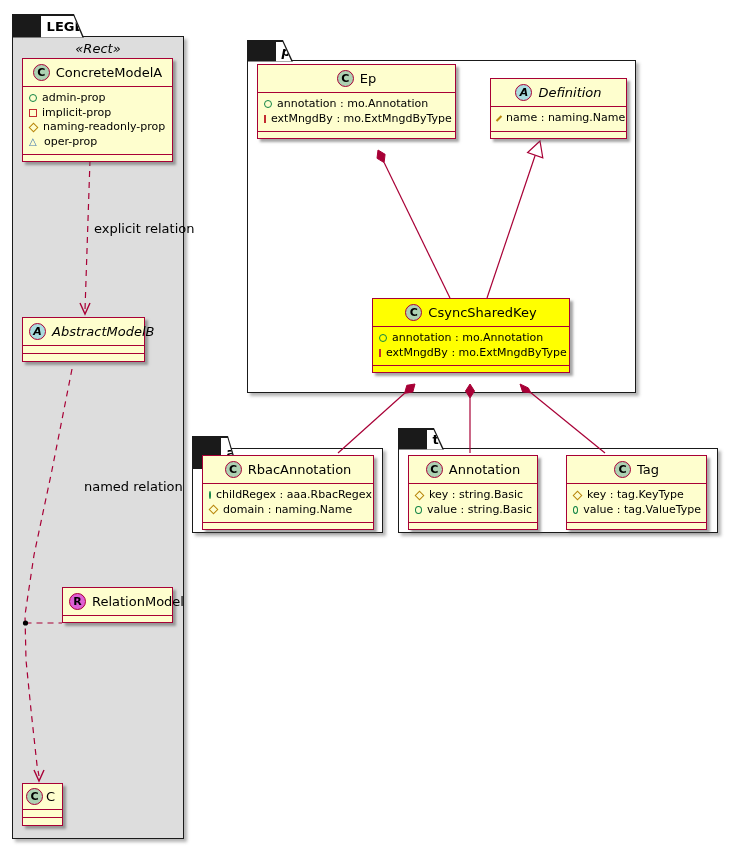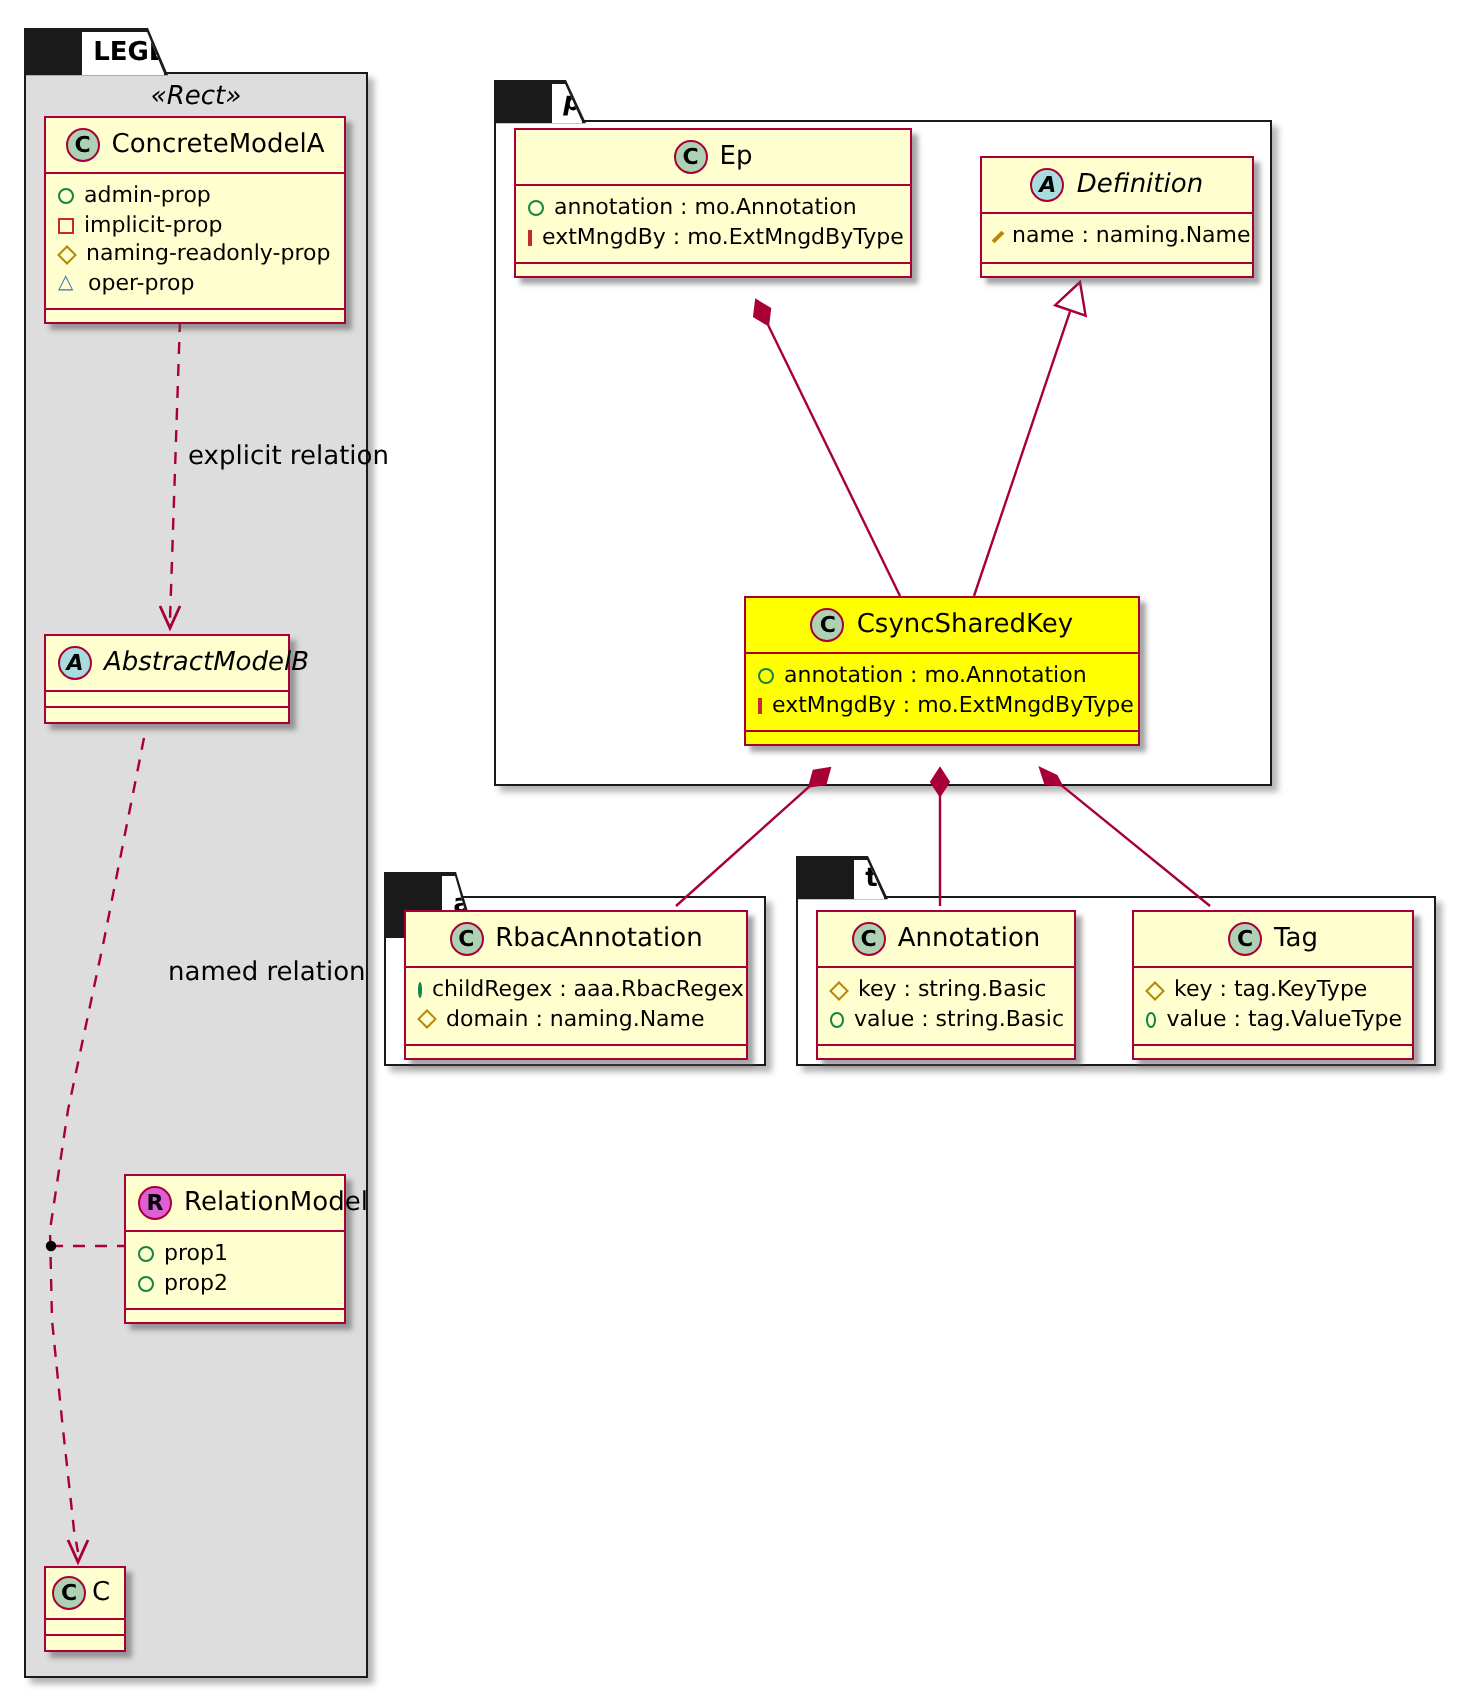--- a/index.html
+++ b/index.html
@@ -145,30 +145,20 @@
     </div>
     <div class="cls-foot2"></div>
     <div class="cls-foot3"></div>
   </div>
 
   <div class="cls" style="left:62px;top:587px;width:111px;">
     <div class="cls-head" style="justify-content:flex-start;">
       <span class="spot spot-r">R</span>
       <span class="cls-name">RelationModel</span>
     </div>
-    <div class="cls-attrs">
-      <div class="attr">
-        <span class="ic ic-admin"></span>
-        <span>prop1</span>
-        </div>
-      <div class="attr">
-        <span class="ic ic-admin"></span>
-        <span>prop2</span>
-        </div>
-    </div>
     <div class="cls-foot"></div>
   </div>
 
   <div class="cls" style="left:22px;top:783px;width:41px;">
     <div class="cls-head" style="justify-content:flex-start;padding:4px 3px;gap:3px;">
       <span class="spot spot-c">C</span>
       <span class="cls-name">C</span>
     </div>
     <div class="cls-foot2"></div>
     <div class="cls-foot3"></div>

